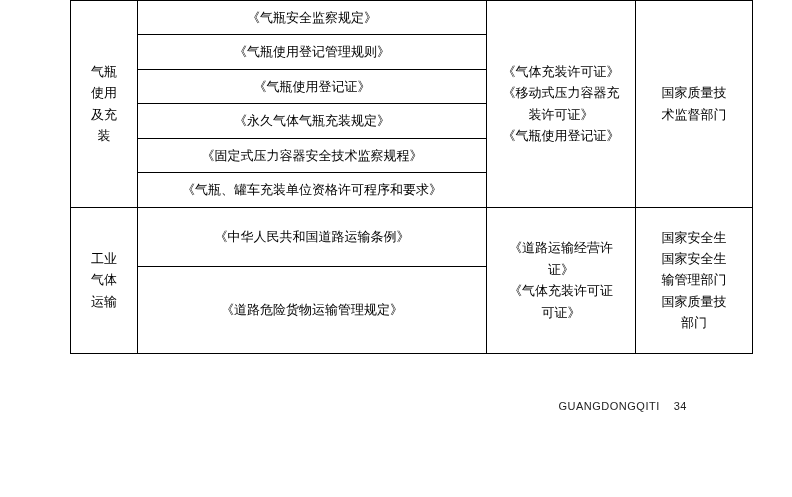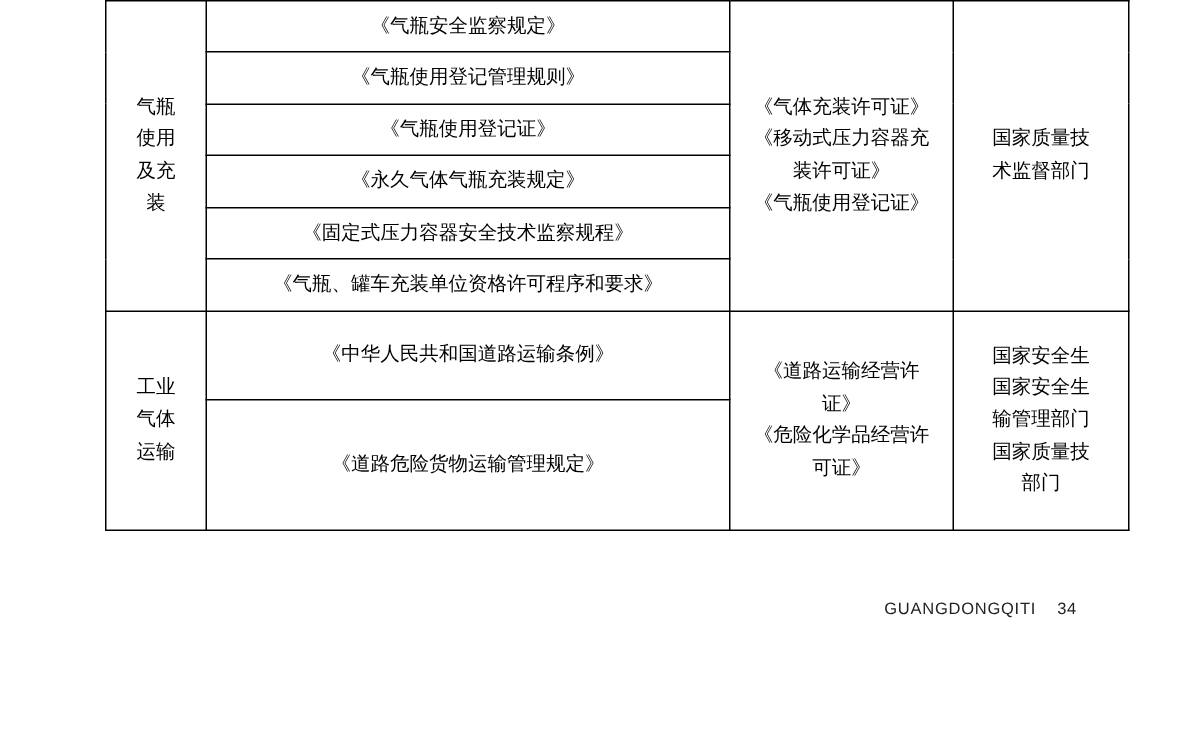--- a/index.html
+++ b/index.html
@@ -59,21 +59,21 @@
   }
   .row-ind-1 td { height: 46px; }
   .row-ind-2 td { height: 74px; }
 
   .footer {
     position: absolute;
     left: 0;
     top: 400px;
     width: 792px;
     text-align: right;
-    padding-right: 74px;
+    padding-right: 105px;
     box-sizing: border-box;
     font-size: 11px;
     letter-spacing: 0.5px;
     font-family: "Liberation Sans", sans-serif;
     color: #222222;
   }
   .footer .pg {
     margin-left: 14px;
     font-size: 11px;
   }
@@ -124,21 +124,21 @@
       <tr class="row-ind-1">
         <td class="col-cat cat-cell" rowspan="2">
           <div>工业</div>
           <div>气体</div>
           <div>运输</div>
         </td>
         <td class="col-reg reg-cell">《中华人民共和国道路运输条例》</td>
         <td class="col-lic lic-cell" rowspan="2">
           <div>《道路运输经营许</div>
           <div>证》</div>
-          <div>《危险化学品经营许</div>
+          <div>《气体充装许可证</div>
           <div>可证》</div>
         </td>
         <td class="col-dep dep-cell" rowspan="2">
           <div>国家安全生</div>
           <div>国家安全生</div>
           <div>输管理部门</div>
           <div>国家质量技</div>
           <div>部门</div>
         </td>
       </tr>

